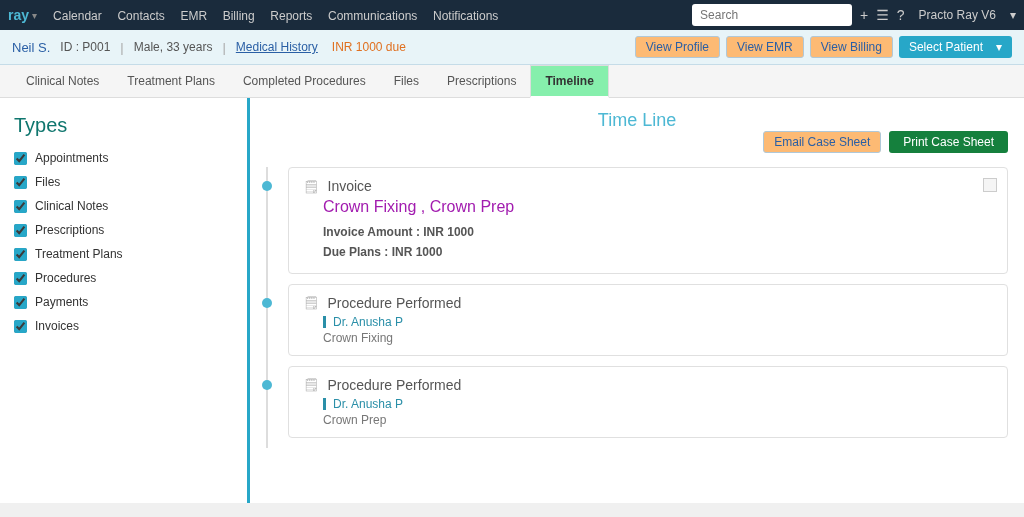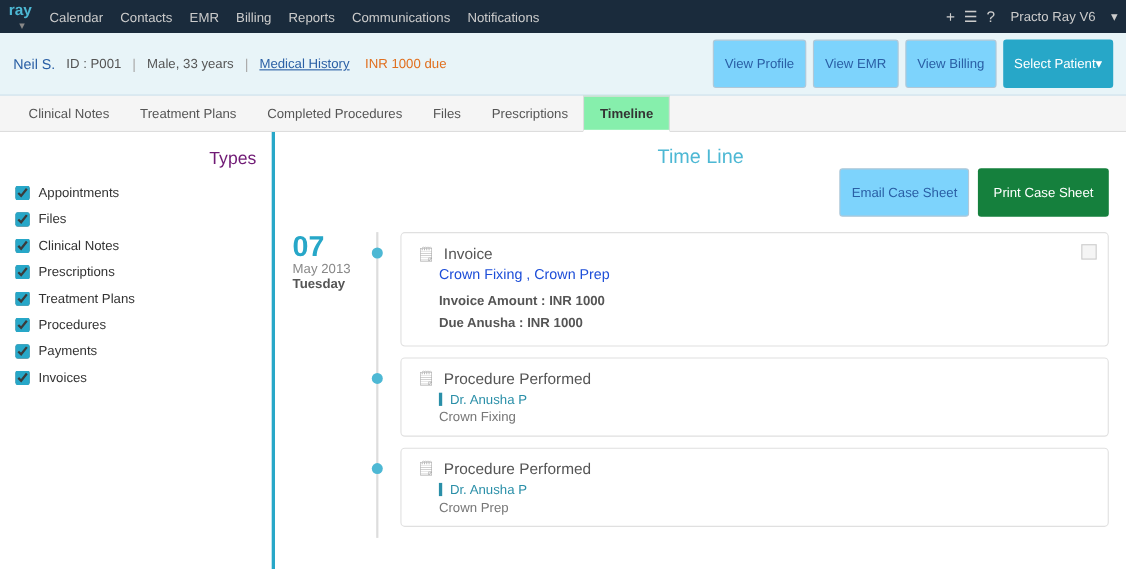--- a/index.html
+++ b/index.html
@@ -11,21 +11,20 @@
       display: flex;
       align-items: center;
       height: 30px;
       padding: 0 8px;
       color: #ccc;
     }
     .top-nav .logo {
       display: flex;
       align-items: center;
       margin-right: 16px;
-      flex-direction: column;
     }
     .top-nav .logo-text {
       color: #4db8d4;
       font-weight: bold;
       font-size: 14px;
     }
     .top-nav .logo-arrow {
       color: #888;
       font-size: 10px;
       margin-left: 3px;
@@ -97,24 +96,24 @@
       color: #e07020;
       font-size: 12px;
       margin-left: 4px;
     }
     .patient-bar .right-btns {
       margin-left: auto;
       display: flex;
       gap: 6px;
     }
     .btn-outline {
-      background: #7dd3fc;
+      background: #fdba74;
       border: 1px solid #b0c8d8;
       border-radius: 3px;
-      padding: 14px 10px;
+      padding: 3px 10px;
       font-size: 12px;
       cursor: pointer;
       color: #2a5fa5;
     }
     .btn-primary {
       background: #15803d;
       border: none;
       border-radius: 3px;
       padding: 4px 14px;
       font-size: 12px;
@@ -124,21 +123,21 @@
     .btn-select-patient {
       background: #27a7c8;
       border: none;
       border-radius: 3px;
       padding: 4px 10px;
       font-size: 12px;
       color: #fff;
       cursor: pointer;
       display: flex;
       align-items: center;
-      gap: 0;
+      gap: 13px;
     }
 
     
     .tabs-row {
       background: #f5f5f5;
       border-bottom: 1px solid #ddd;
       display: flex;
       align-items: flex-end;
       padding: 0 12px;
     }
@@ -167,25 +166,24 @@
 
     
     .sidebar {
       width: 250px;
       border-right: 3px solid #27a7c8;
       padding: 16px 14px;
       background: #fff;
       flex-shrink: 0;
     }
     .sidebar-title {
-      font-size: 16px;
-      color: #701a75;
+      font-size: 20px;
+      color: #0f766e;
       font-weight: normal;
       margin-bottom: 14px;
-      text-align: right;
     }
     .checkbox-item {
       display: flex;
       align-items: flex-end;
       margin-bottom: 10px;
       gap: 8px;
       cursor: pointer;
     }
     .checkbox-item input[type="checkbox"] {
       accent-color: #27a7c8;
@@ -260,22 +258,22 @@
       margin-bottom: 4px;
       display: flex;
       align-items: center;
       gap: 8px;
     }
     .event-icon {
       color: #aaa;
       font-size: 13px;
     }
     .event-subtitle {
-      font-size: 13px;
-      color: #1d4ed8;
+      font-size: 16px;
+      color: #a21caf;
       margin-bottom: 6px;
       padding-left: 20px;
     }
     .event-detail {
       font-size: 12px;
       color: #555;
       padding-left: 20px;
       line-height: 1.7;
       font-weight: bold;
     }
@@ -321,20 +319,21 @@
   <nav>
     <a>Calendar</a>
     <a>Contacts</a>
     <a>EMR</a>
     <a>Billing</a>
     <a>Reports</a>
     <a>Communications</a>
     <a>Notifications</a>
   </nav>
   <div class="search-area">
+    <input class="search-box" type="text" placeholder="Search" style="">
     <button class="icon-btn">+</button>
     <button class="icon-btn">☰</button>
     <button class="icon-btn">?</button>
     <span class="user-info">Practo Ray V6</span>
     <span class="user-info">▾</span>
   </div>
 </div>
 
 <div class="patient-bar">
   <span class="patient-name">Neil S.</span>
@@ -405,39 +404,34 @@
   <div class="timeline-panel">
     <div class="timeline-header">
       <span class="timeline-title">Time Line</span>
       <div class="timeline-actions">
         <button class="btn-outline">Email Case Sheet</button>
         <button class="btn-primary">Print Case Sheet</button>
       </div>
     </div>
 
     <div class="timeline-date-block">
-      <div class="date-label">
-        <div class="date-day">07</div>
-        <div class="date-month">May 2013</div>
-        <div class="date-weekday">Tuesday</div>
-      </div>
 
       <div style="flex:1; position:relative; padding-left: 20px; border-left: 2px solid #ddd;">
 
         <div style="position:relative; margin-bottom: 10px;">
           <div style="width:10px;height:10px;background:#4db8d4;border-radius:50%;position:absolute;left:-26px;top:14px;"></div>
           <div class="event-card">
             <div class="event-card-title">
               <span class="event-icon">🗒</span>
               <span>Invoice</span>
             </div>
             <div class="event-subtitle">Crown Fixing , Crown Prep</div>
             <div class="event-detail">
               <div>Invoice Amount : INR 1000</div>
-              <div>Due Anusha : INR 1000</div>
+              <div>Due Plans : INR 1000</div>
             </div>
             <div class="event-checkbox"></div>
           </div>
         </div>
 
         <div style="position:relative; margin-bottom: 10px;">
           <div style="width:10px;height:10px;background:#4db8d4;border-radius:50%;position:absolute;left:-26px;top:14px;"></div>
           <div class="event-card">
             <div class="event-card-title">
               <span class="event-icon">🗒</span>

